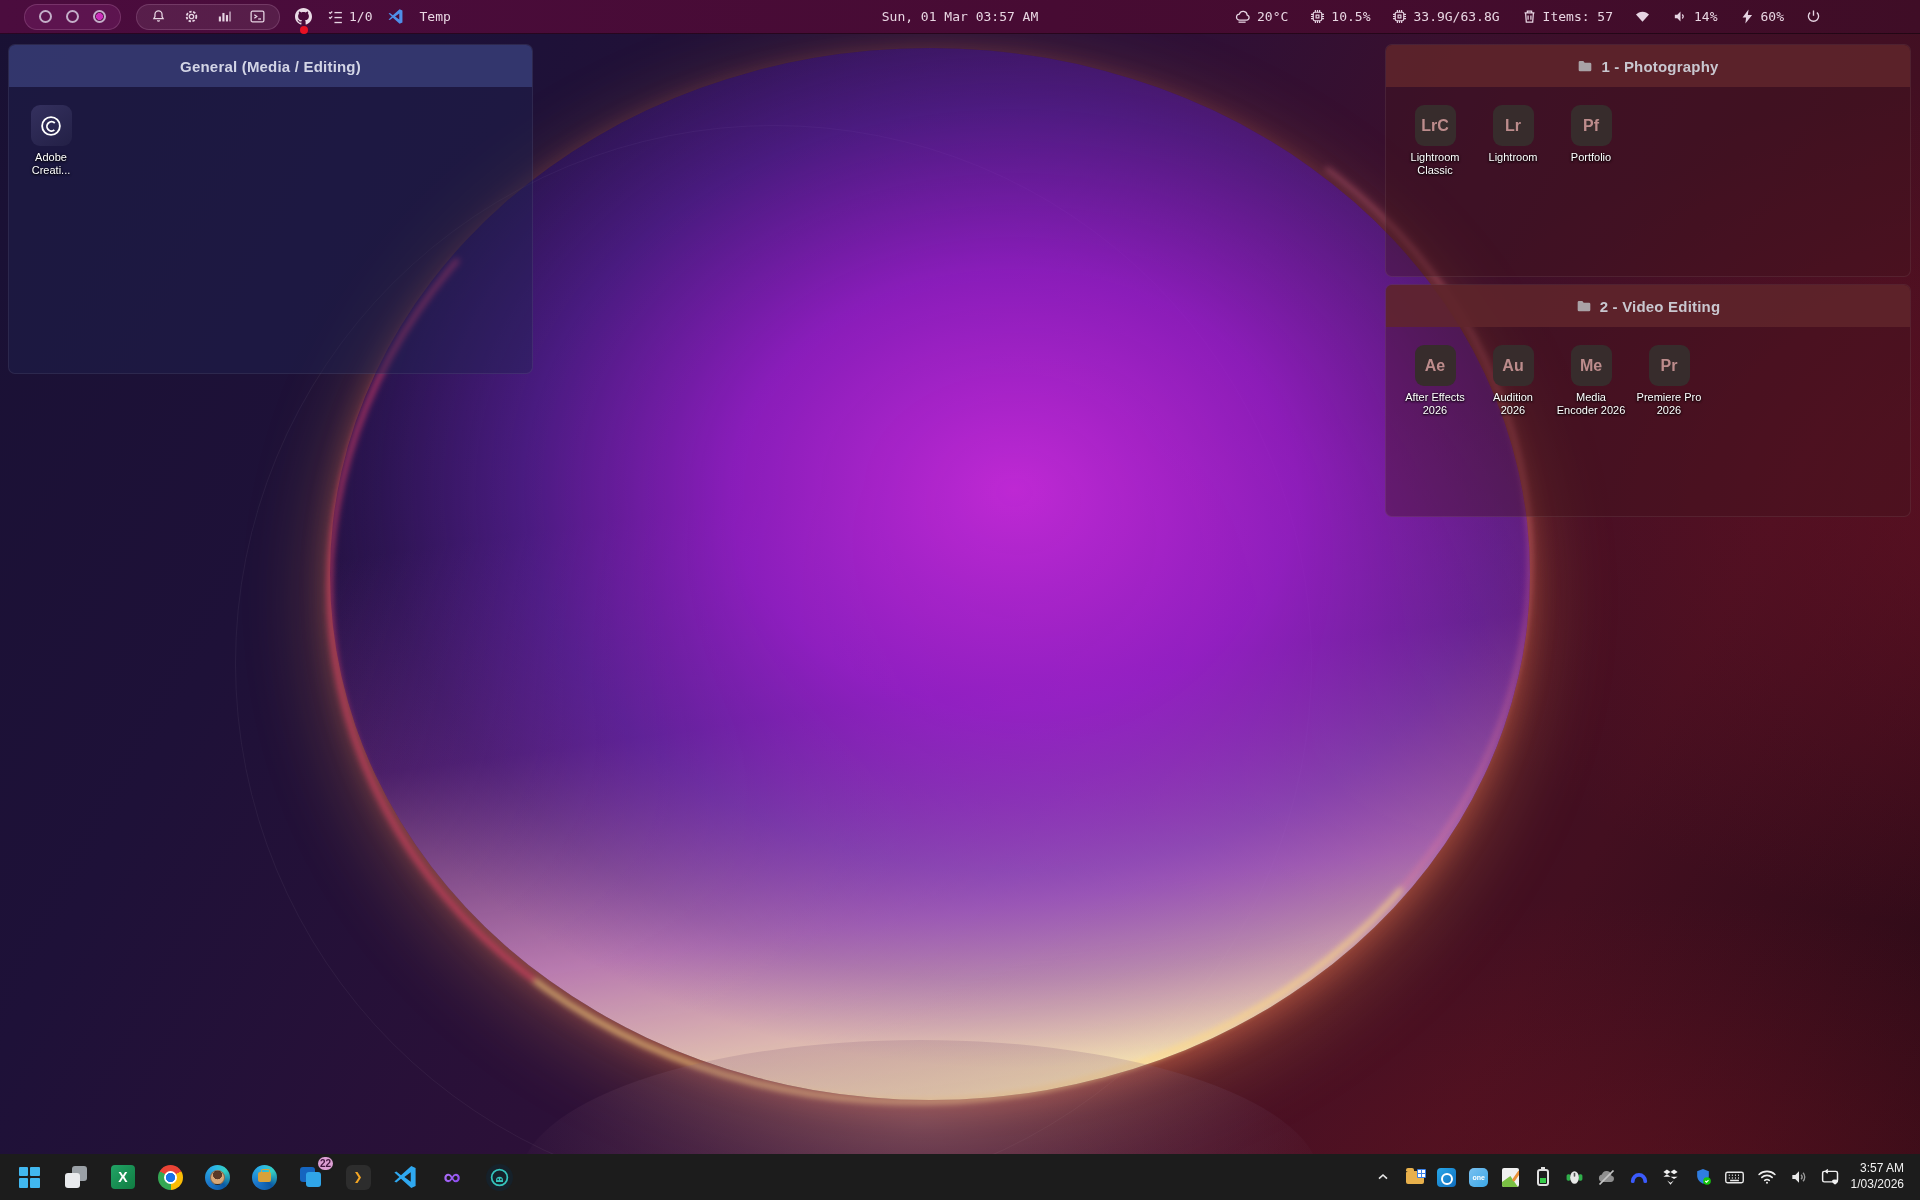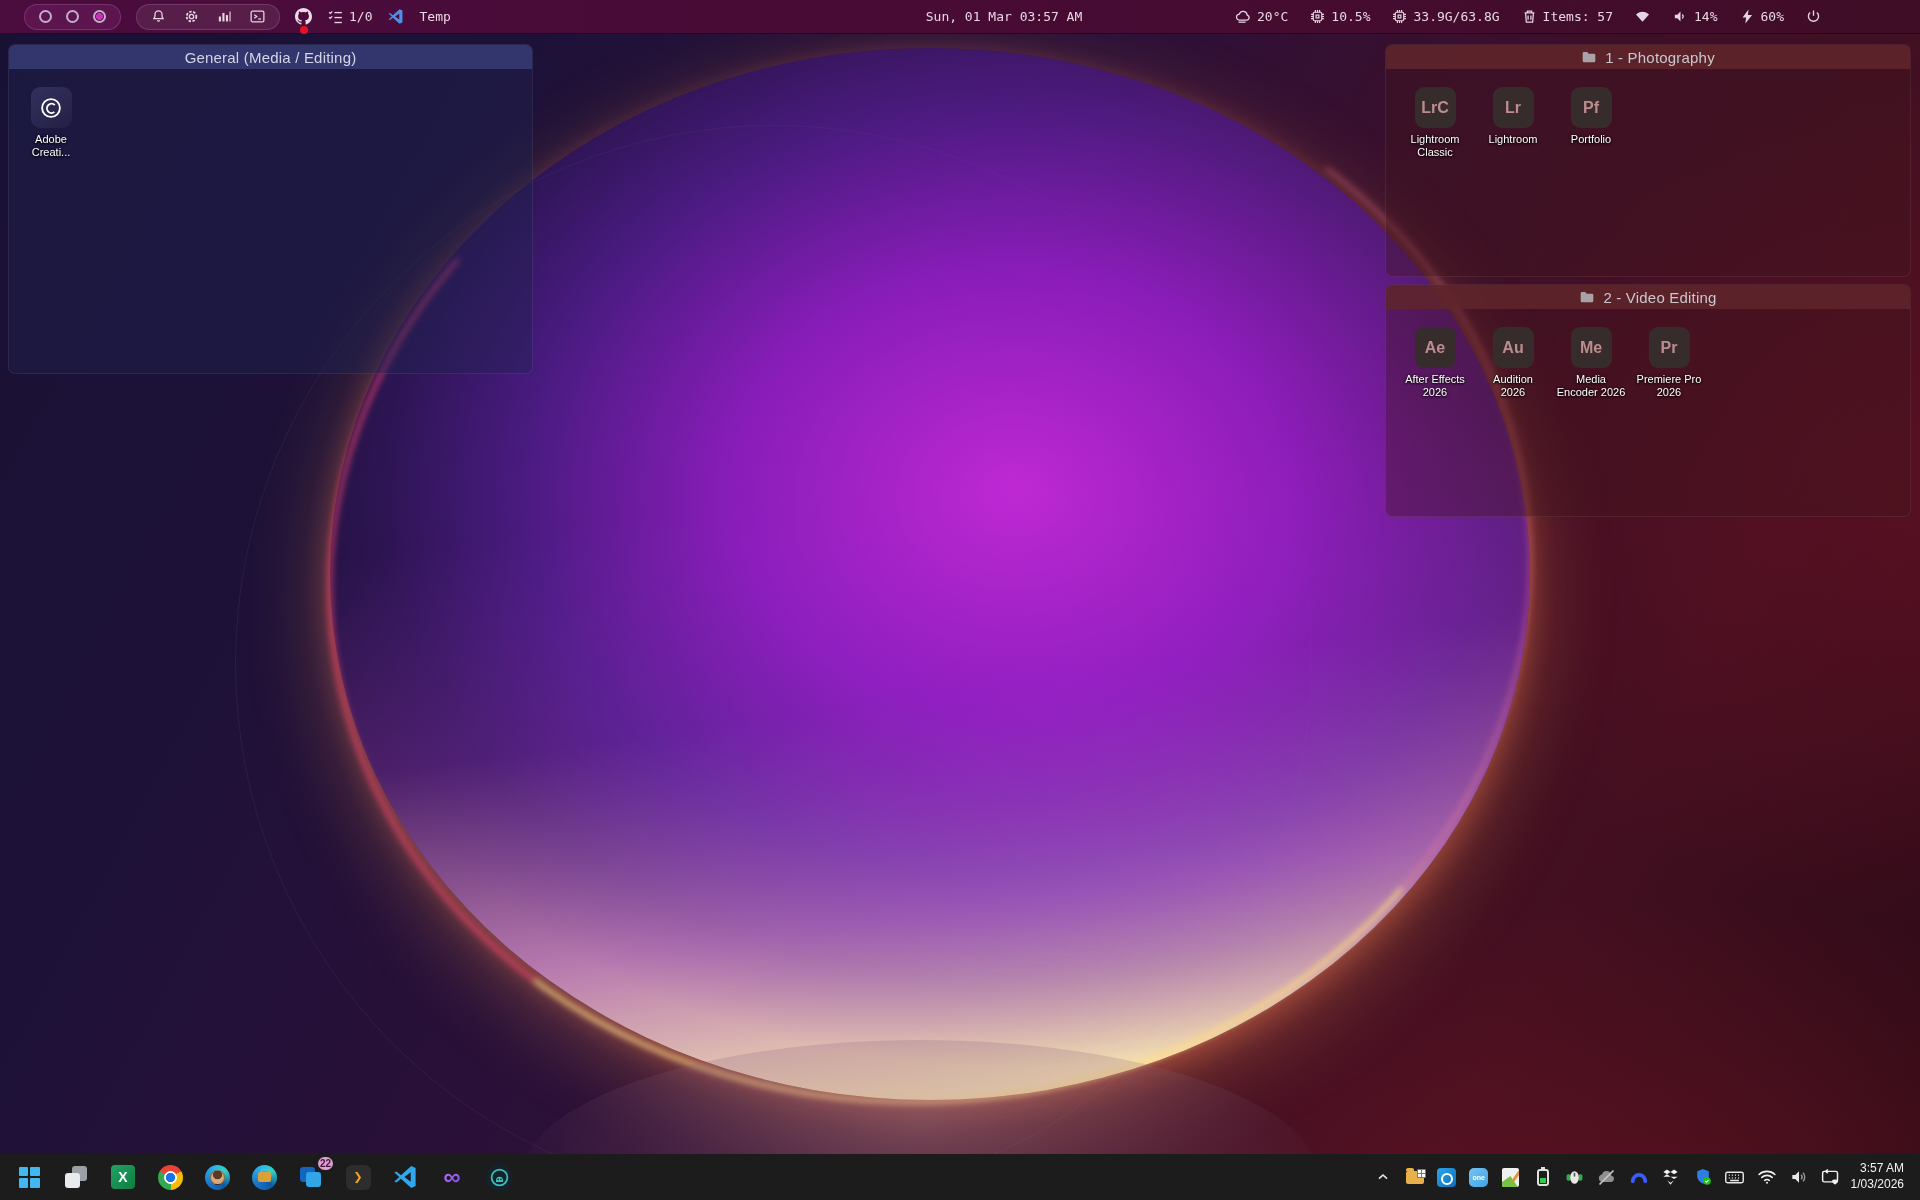--- a/index.html
+++ b/index.html
@@ -39,28 +39,28 @@
     background:rgba(255,255,255,.075);border:1px solid rgba(240,190,230,.18);}
   .ws-pill{gap:14px;padding:0 14px;background:rgba(180,60,160,.18);}
   .ws-dot{width:13px;height:13px;border-radius:50%;border:2px solid #c4afc9;box-sizing:border-box;}
   .ws-dot.active{background:radial-gradient(circle,#cb2fbb 0 52%,transparent 58%);}
   .icon-pill{gap:16px;padding:0 13px;}
   .tbi{width:17px;height:17px;display:block;color:#e6d4e2;}
   .gh-wrap{position:relative;display:flex;align-items:center;}
   .gh-dot{position:absolute;left:50%;bottom:-9px;transform:translateX(-50%);
     width:8px;height:8px;border-radius:50%;background:#e81123;}
   .tb-item{display:flex;align-items:center;gap:5px;}
-  .tb-center{position:absolute;left:50%;transform:translateX(-50%);white-space:nowrap;margin-left:44px;}
+  .tb-center{position:absolute;left:50%;transform:translateX(-50%);white-space:nowrap;}
   .tb-right{margin-left:auto;display:flex;align-items:center;gap:21px;padding-right:98px;}
 
   
   .fence{position:absolute;z-index:10;border-radius:7px;overflow:hidden;
     border:1px solid rgba(255,255,255,.07);}
-  .fence-head{height:24px;display:flex;align-items:center;justify-content:center;gap:8px;
-    font-size:15px;font-weight:normal;letter-spacing:.2px;color:#c9c7cf;}
+  .fence-head{height:42px;display:flex;align-items:center;justify-content:center;gap:8px;
+    font-size:15px;font-weight:bold;letter-spacing:.2px;color:#c9c7cf;}
   .fence-body{display:flex;align-items:flex-start;padding:18px 12px;gap:4px;}
   .fence.general{left:8px;top:44px;width:523px;height:328px;
     background:rgba(32,36,80,.42);}
   .fence.general .fence-head{background:rgba(56,61,118,.82);color:#d3d5e6;}
   .fence.photo{left:1385px;top:44px;width:524px;height:231px;background:rgba(66,22,28,.38);}
   .fence.photo .fence-head,.fence.video .fence-head{background:rgba(96,38,44,.85);}
   .fence.video{left:1385px;top:284px;width:524px;height:231px;background:rgba(66,22,28,.38);}
   .dcell{width:74px;display:flex;flex-direction:column;align-items:center;gap:5px;}
   .dcell.narrow{width:60px;}
   .tile{width:41px;height:41px;border-radius:9px;display:grid;place-items:center;

